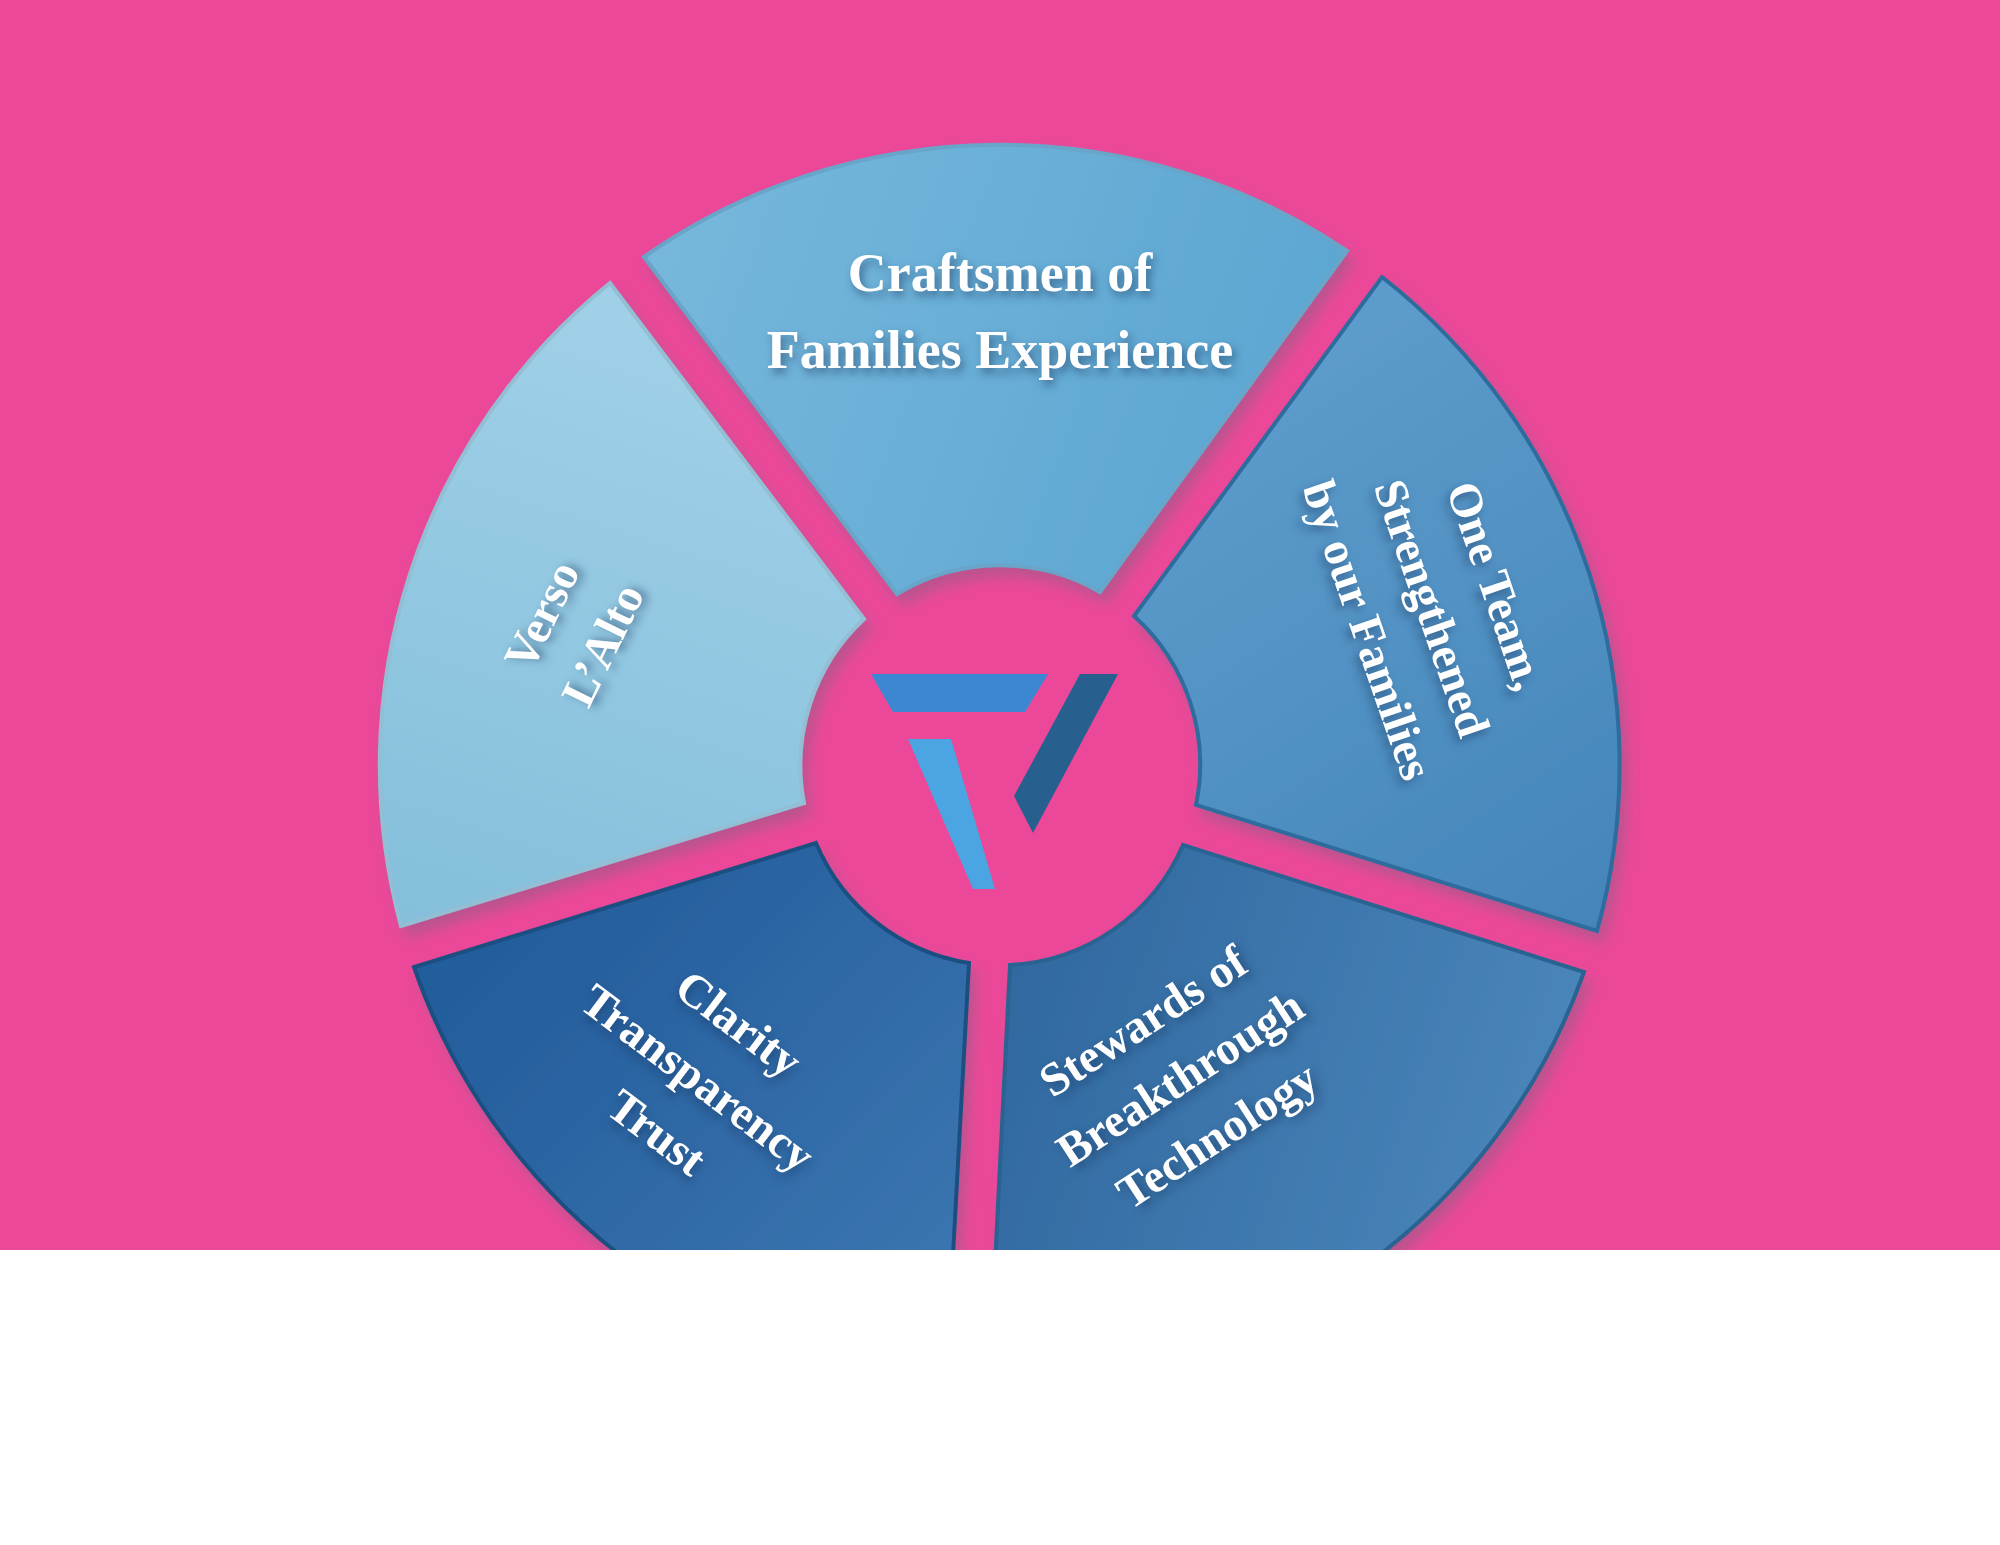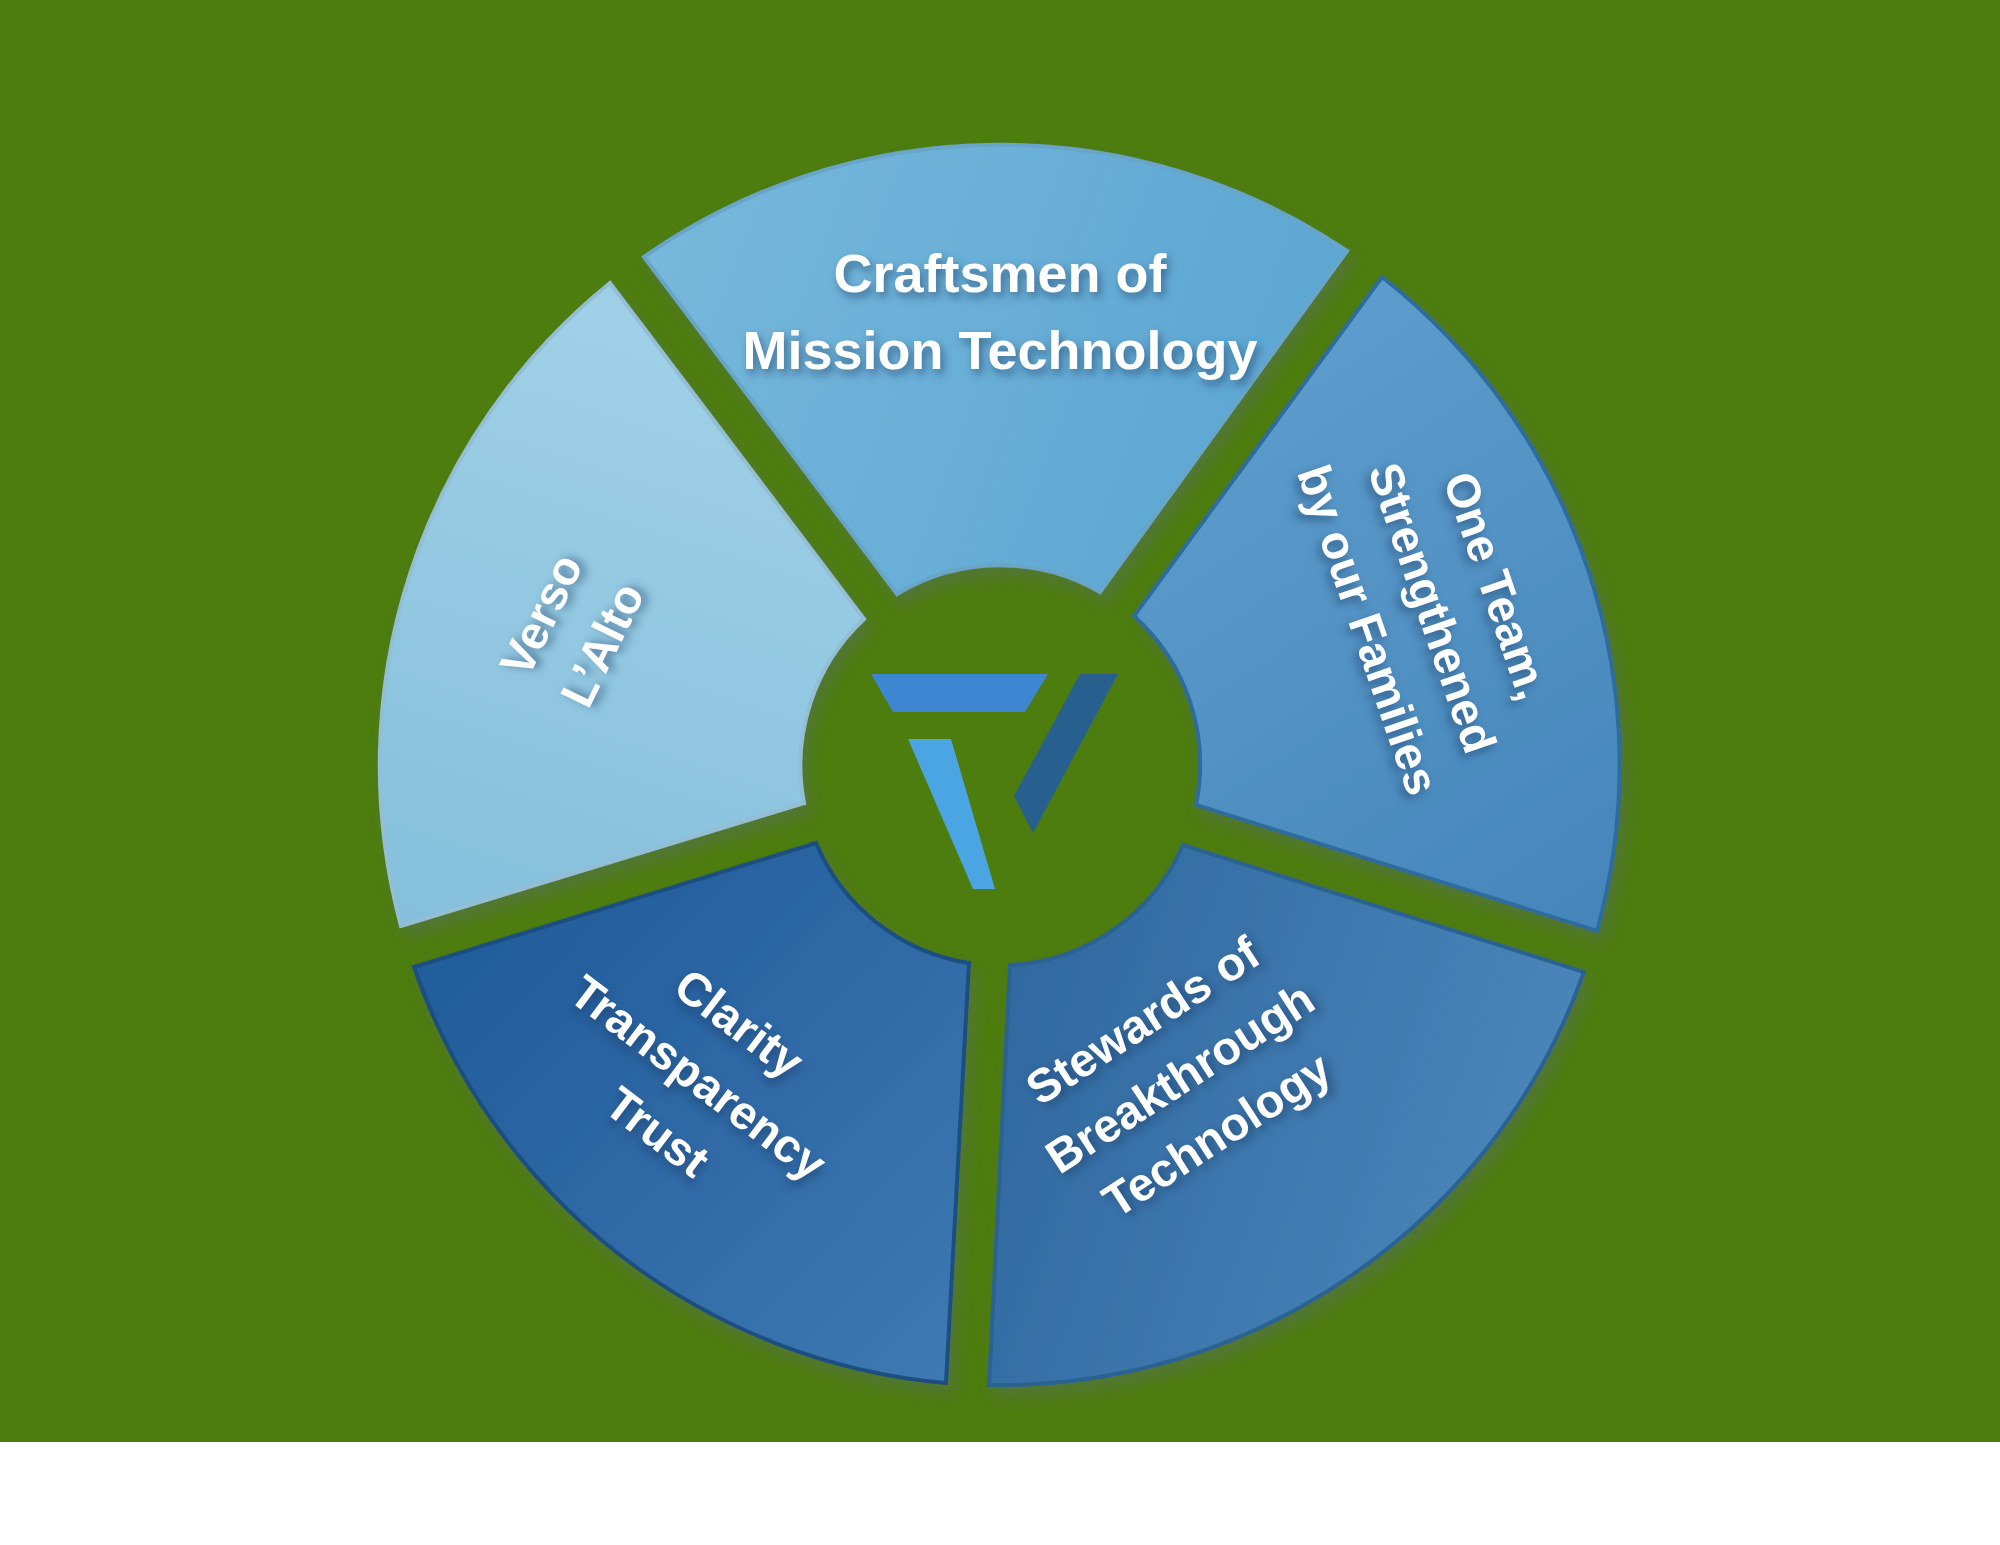--- a/index.html
+++ b/index.html
@@ -1,21 +1,21 @@
 <!DOCTYPE html>
 <html><head>
 <meta charset="utf-8">
 <style>
   html,body{margin:0;padding:0;background:#ffffff;}
   .stage{
     position:relative;
-    width:2000px;height:1442px;
-    background:#4d7c0f;
+    width:2000px;height:1250px;
+    background:#ec4899;
     overflow:hidden;
-    font-family:Liberation Sans, sans-serif;
+    font-family:Liberation Serif, serif;
   }
   .wheel-svg{position:absolute;left:0;top:0;}
   .seg-label{
     position:absolute;
     color:#ffffff;
     font-weight:700;
     text-align:center;
     white-space:nowrap;
     text-shadow:3px 5px 9px rgba(25,55,95,.55);
     line-height:1.45;
@@ -72,21 +72,21 @@
 
     <g>
       <polygon points="871,674 1048,674 1025,712 893,712" fill="#3d87d2"></polygon>
       <polygon points="908,739 951,739 995,889 973,889" fill="#4aa5e2"></polygon>
       <polygon points="1080,674 1118,674 1033,833 1014,796" fill="#27608f"></polygon>
     </g>
   </svg>
 
   <div class="seg-label lbl-craftsmen">
     <span>Craftsmen of</span>
-    <span>Mission Technology</span>
+    <span>Families Experience</span>
   </div>
 
   <div class="seg-label lbl-one-team">
     <span>One Team,</span>
     <span>Strengthened</span>
     <span>by our Families</span>
   </div>
 
   <div class="seg-label lbl-stewards">
     <span>Stewards of</span>

